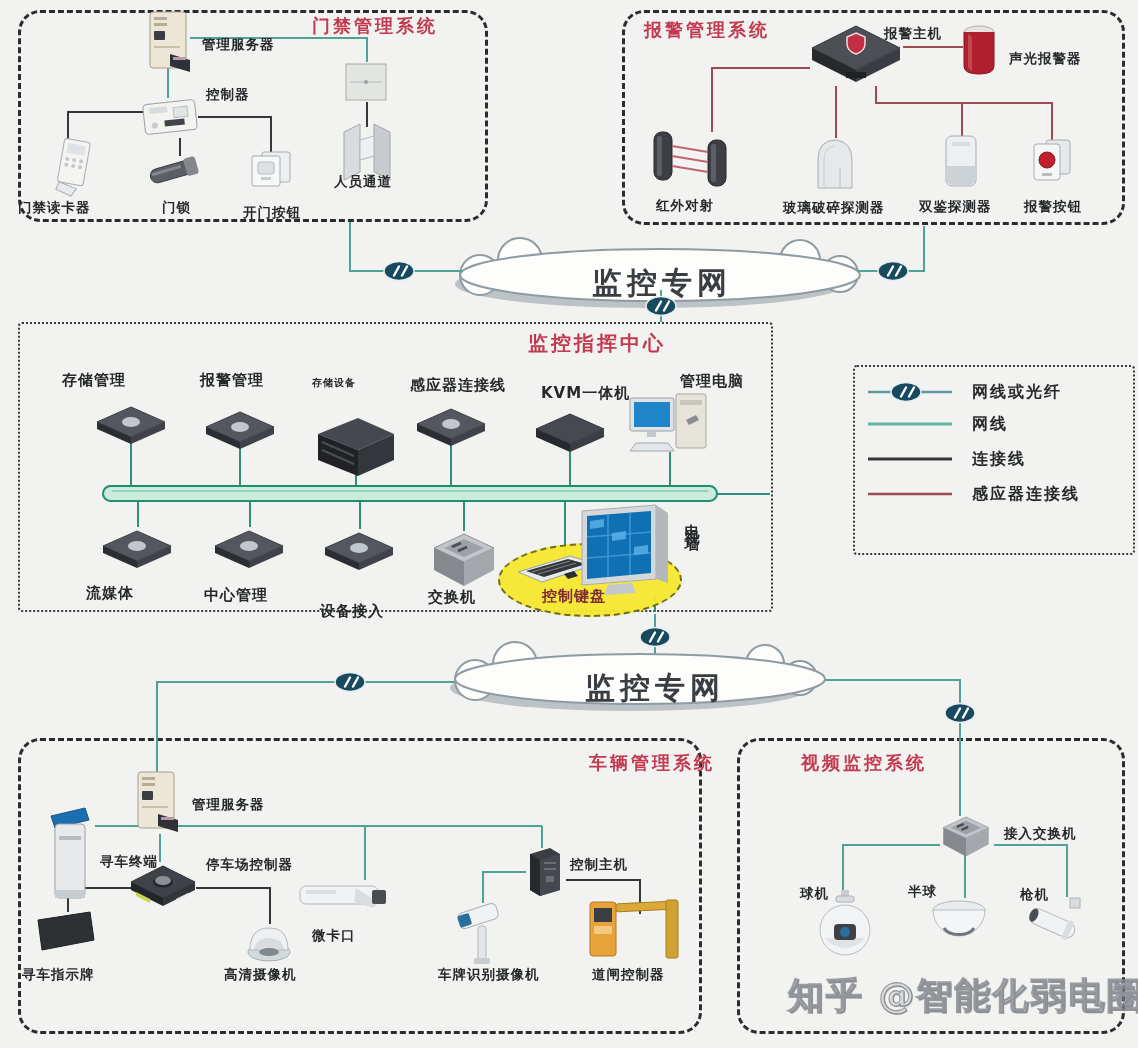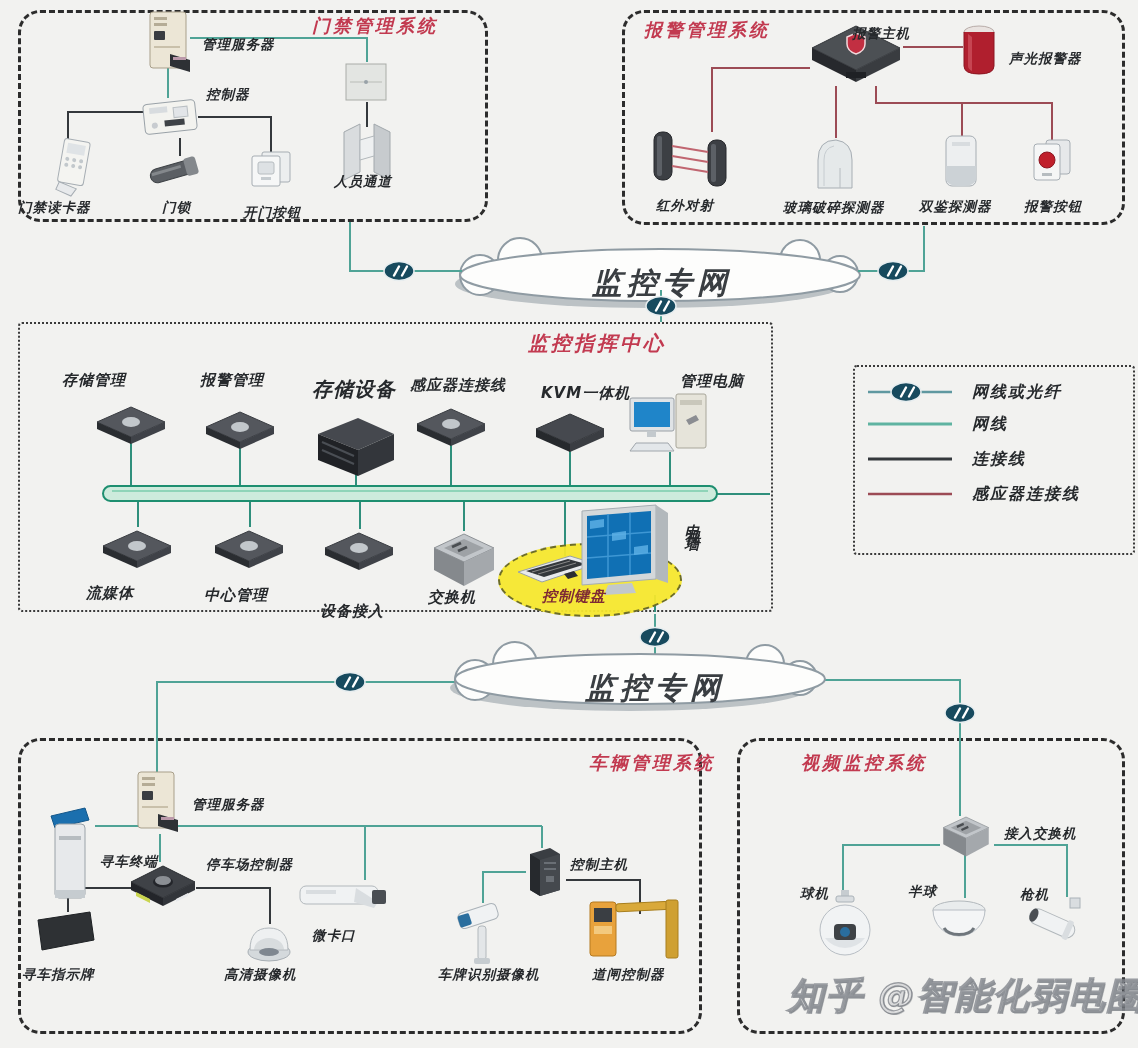--- a/index.html
+++ b/index.html
@@ -1,17 +1,17 @@
 <!DOCTYPE html>
 <html><head>
 <meta charset="utf-8">
 <style>
   html,body{margin:0;padding:0;background:#e8e8e6;}
   #canvas{position:relative;width:1138px;height:1048px;background:#f2f2f0;overflow:hidden;
-          font-family:"DejaVu Sans","Liberation Sans",sans-serif;font-style:italic;}
+          font-family:"DejaVu Sans","Liberation Sans",sans-serif;}
   .box{position:absolute;box-sizing:border-box;}
   .dash-box{border:3px dashed #2c2c2c;border-radius:22px;}
   .dot-box{border:2px dotted #3a3a3a;border-radius:4px;}
   .title{position:absolute;font-weight:bold;color:#c23a50;font-size:18px;letter-spacing:3px;white-space:nowrap;z-index:6;}
   .lbl{position:absolute;font-weight:bold;color:#26292c;font-size:13.5px;letter-spacing:1px;white-space:nowrap;z-index:6;}
   .lbl.red{color:#7e2a34;}
   .lbl.vert{writing-mode:vertical-rl;text-orientation:upright;letter-spacing:6px;font-size:15px;}
   .cloud-lbl{position:absolute;font-weight:bold;color:#3a3e42;font-size:30px;letter-spacing:5px;white-space:nowrap;z-index:6;}
   svg.dev{position:absolute;z-index:4;overflow:visible;}
   #wires{position:absolute;left:0;top:0;z-index:2;}
@@ -504,30 +504,30 @@
   <div class="cloud-lbl" style="left:592px;top:263px;">监控专网</div>
   <div class="cloud-lbl" style="left:585px;top:668px;">监控专网</div>
 
   <div class="lbl" style="left:202px;top:36px;">管理服务器</div>
   <div class="lbl" style="left:206px;top:86px;">控制器</div>
   <div class="lbl" style="left:18px;top:199px;">门禁读卡器</div>
   <div class="lbl" style="left:162px;top:199px;">门锁</div>
   <div class="lbl" style="left:243px;top:204px;">开门按钮</div>
   <div class="lbl" style="left:334px;top:173px;">人员通道</div>
 
-  <div class="lbl" style="left:852px;top:25px;">报警主机</div>
+  <div class="lbl" style="left:884px;top:25px;">报警主机</div>
   <div class="lbl" style="left:1009px;top:50px;">声光报警器</div>
   <div class="lbl" style="left:656px;top:197px;">红外对射</div>
   <div class="lbl" style="left:783px;top:199px;">玻璃破碎探测器</div>
   <div class="lbl" style="left:919px;top:198px;">双鉴探测器</div>
   <div class="lbl" style="left:1024px;top:198px;">报警按钮</div>
 
   <div class="lbl" style="left:62px;top:371px;font-size:15px;">存储管理</div>
   <div class="lbl" style="left:200px;top:371px;font-size:15px;">报警管理</div>
-  <div class="lbl" style="left:312px;top:376px;font-size:20px;">存储设备</div>
+  <div class="lbl" style="left:312px;top:376px;font-size:10px;">存储设备</div>
   <div class="lbl" style="left:410px;top:376px;font-size:15px;">感应器连接线</div>
   <div class="lbl" style="left:541px;top:384px;font-size:15px;">KVM一体机</div>
   <div class="lbl" style="left:680px;top:372px;font-size:15px;">管理电脑</div>
   <div class="lbl" style="left:86px;top:584px;font-size:15px;">流媒体</div>
   <div class="lbl" style="left:204px;top:586px;font-size:15px;">中心管理</div>
   <div class="lbl" style="left:320px;top:602px;font-size:15px;">设备接入</div>
   <div class="lbl" style="left:428px;top:588px;font-size:15px;">交换机</div>
   <div class="lbl red" style="left:542px;top:587px;font-size:15px;">控制键盘</div>
   <div class="lbl vert" style="left:682px;top:512px;">电视墙</div>
 

